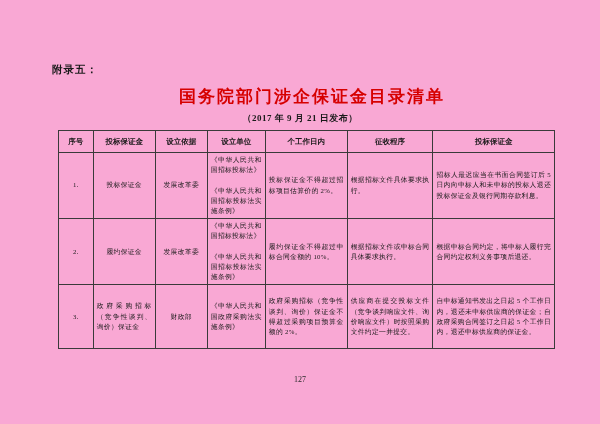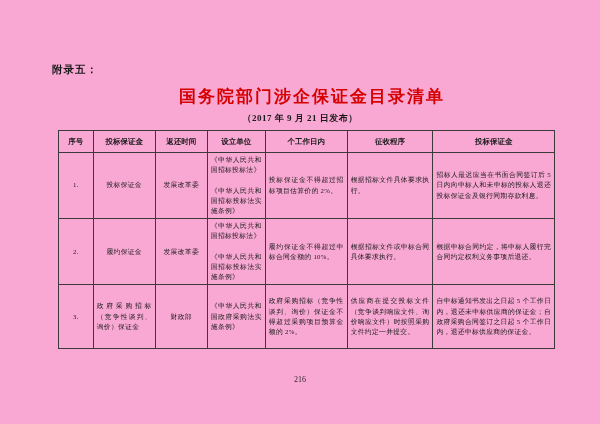--- a/index.html
+++ b/index.html
@@ -82,21 +82,21 @@
         <col style="width:10.5%">
         <col style="width:11.7%">
         <col style="width:16.5%">
         <col style="width:17.3%">
         <col style="width:24.5%">
       </colgroup>
       <thead>
         <tr>
           <th>序号</th>
           <th>投标保证金</th>
-          <th>返还时间</th>
+          <th>设立依据</th>
           <th>设立单位</th>
           <th>个工作日内</th>
           <th>征收程序</th>
           <th>投标保证金</th>
         </tr>
       </thead>
       <tbody>
         <tr class="r1">
           <td class="c-center">1.</td>
           <td class="c-center">投标保证金</td>
@@ -125,15 +125,15 @@
           <td class="c-center">财政部</td>
           <td class="c-basis">《中华人民共和国政府采购法实施条例》</td>
           <td class="c-just">政府采购招标（竞争性谈判、询价）保证金不得超过采购项目预算金额的 2%。</td>
           <td class="c-just">供应商在提交投标文件（竞争谈判响应文件、询价响应文件）时按照采购文件约定一并提交。</td>
           <td class="c-just">自中标通知书发出之日起 5 个工作日内，退还未中标供应商的保证金；自政府采购合同签订之日起 5 个工作日内，退还中标供应商的保证金。</td>
         </tr>
       </tbody>
     </table>
   </div>
 
-  <div class="pageno">216</div>
+  <div class="pageno">127</div>
 
 </div>
 
 </body></html>

